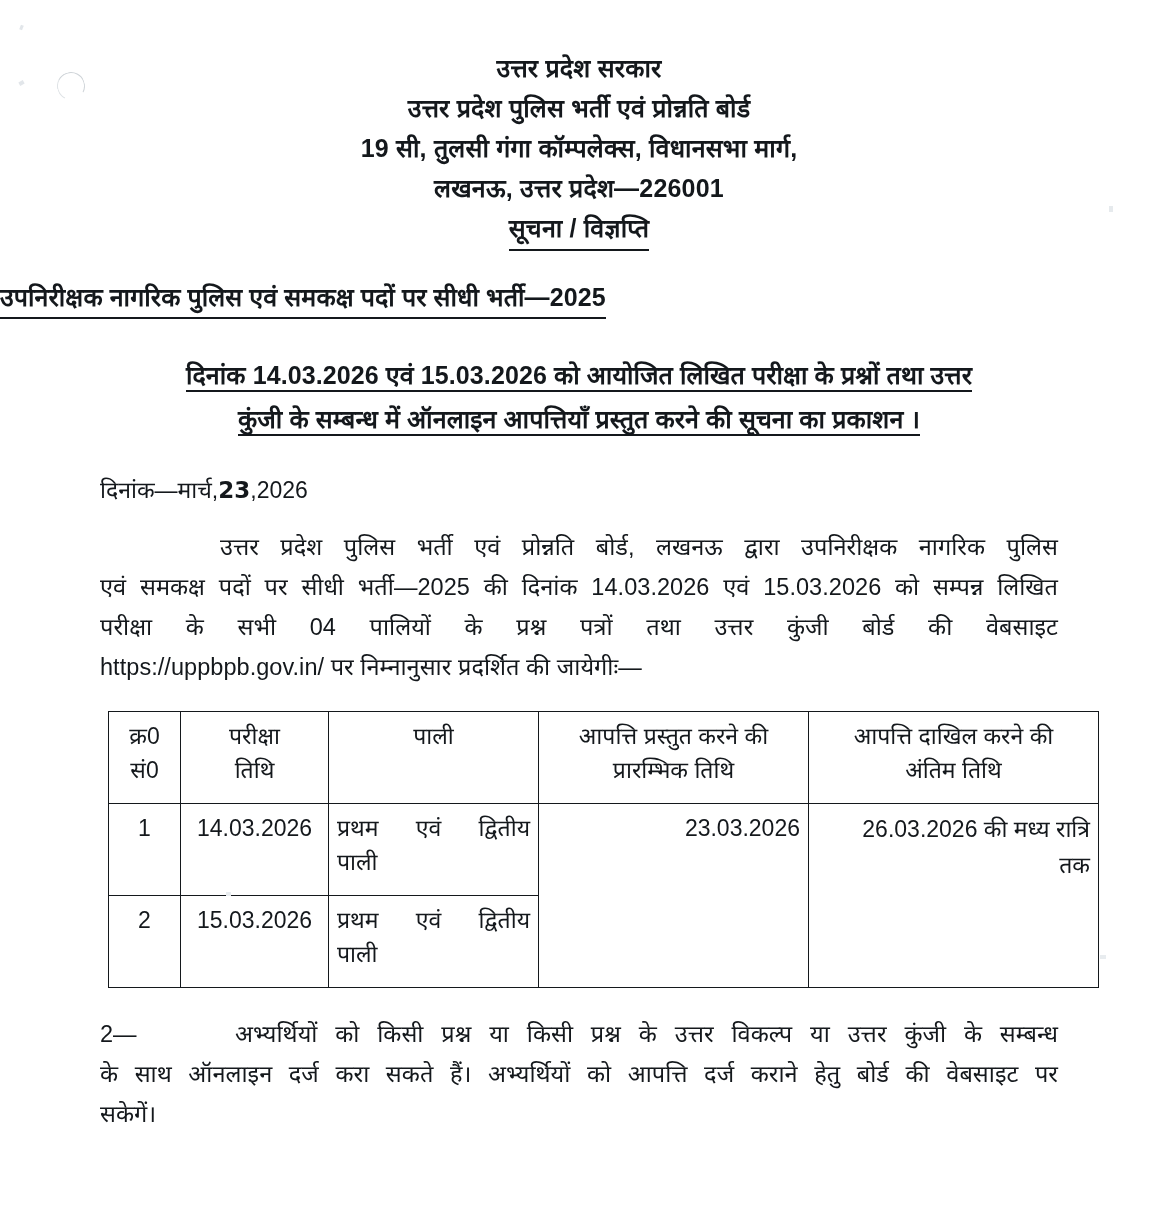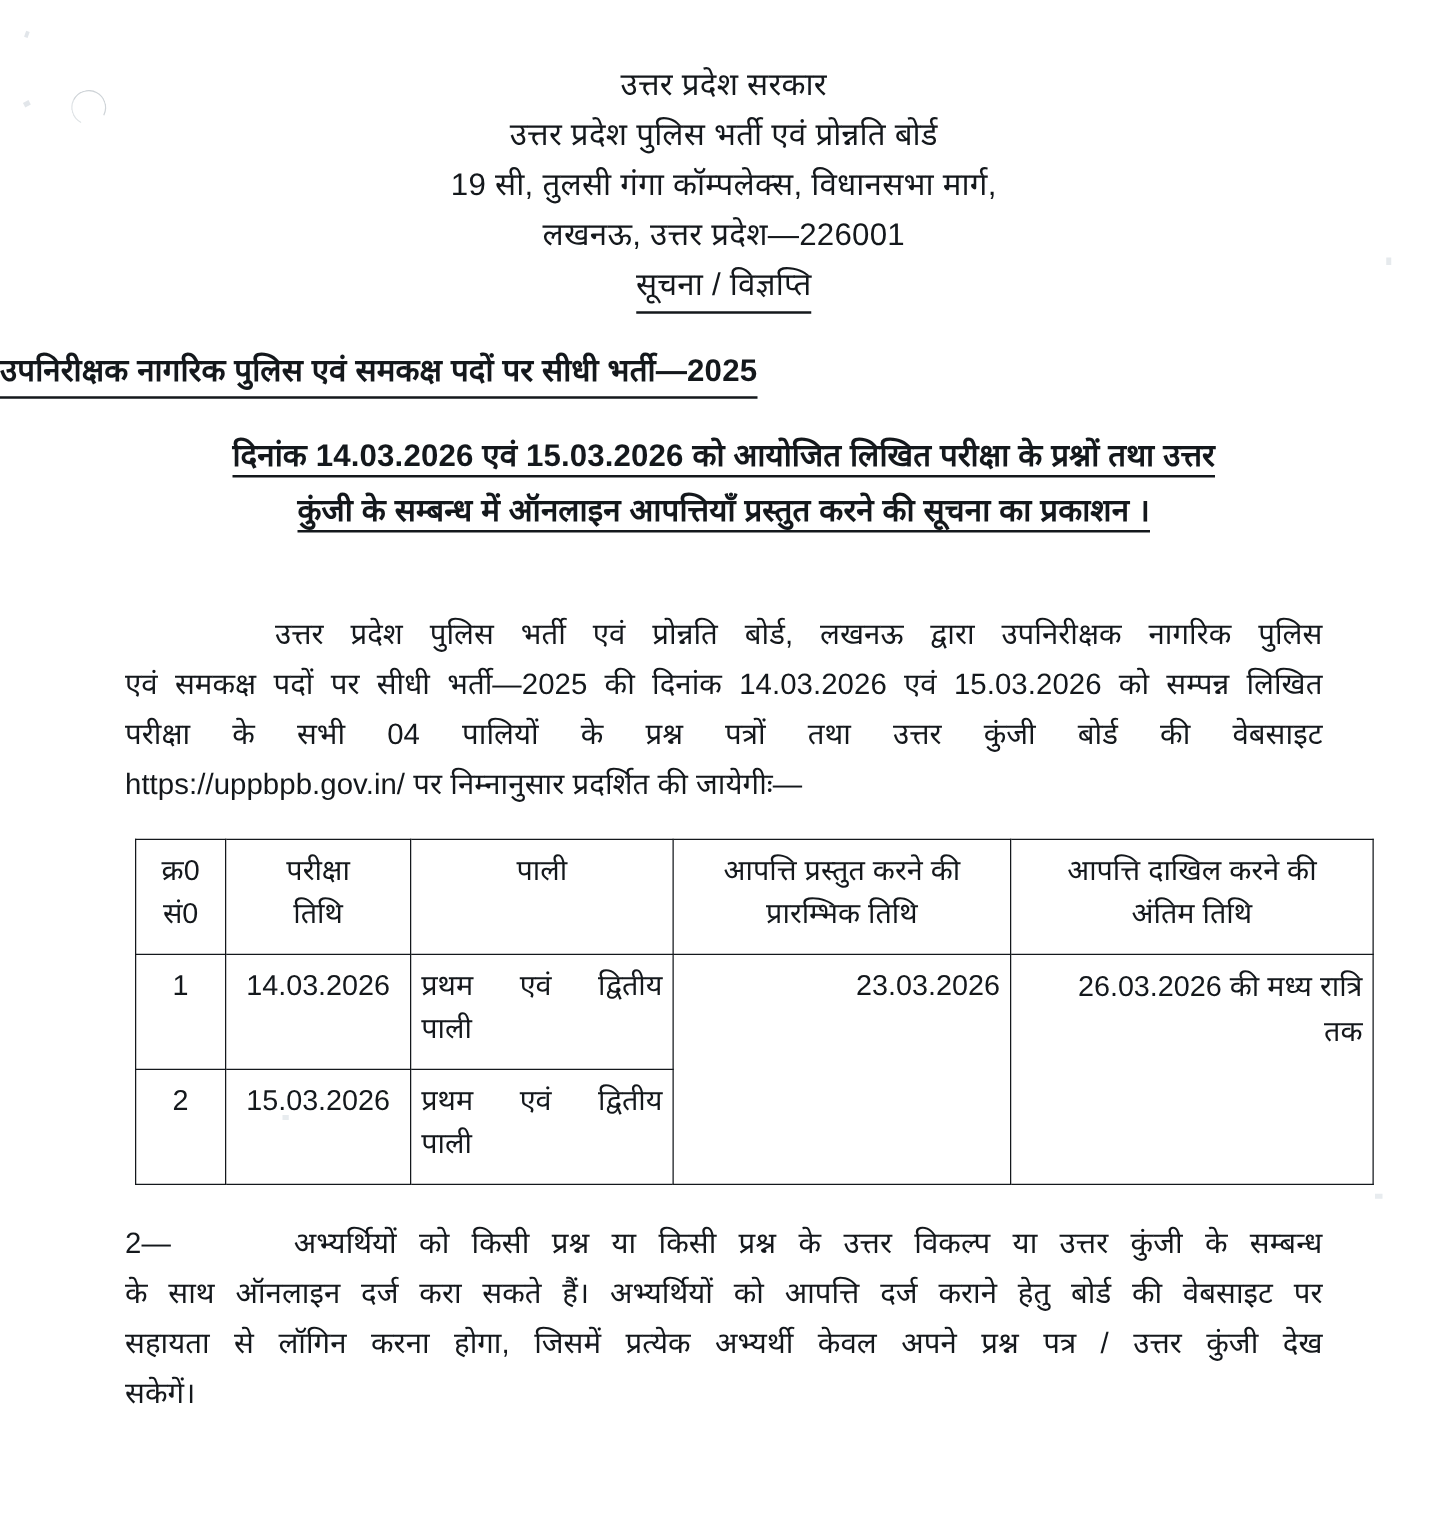--- a/index.html
+++ b/index.html
@@ -45,21 +45,21 @@
     position: absolute;
     inset: 0;
   }
 
   
   .masthead {
     text-align: center;
     padding-top: 48px;
   }
   .masthead .ln {
-    font-weight: normal;
+    font-weight: bold;
     letter-spacing: 0.2px;
   }
   .ln-gov    { font-size: 25px; line-height: 40px; }
   .ln-board  { font-size: 25px; line-height: 40px; }
   .ln-addr1  { font-size: 25px; line-height: 40px; }
   .ln-addr2  { font-size: 25px; line-height: 40px; }
   .ln-type   {
     font-size: 25px;
     line-height: 40px;
     display: inline-block;
@@ -77,21 +77,21 @@
     font-size: 25px;
     font-weight: bold;
     line-height: 36px;
     border-bottom: 2px solid #14181c;
     padding-bottom: 2px;
     letter-spacing: 0.1px;
   }
 
   
   .statement {
-    margin: 24px 100px 0 100px;
+    margin: 34px 100px 0 100px;
     font-size: 25px;
     font-weight: bold;
     line-height: 44px;
     text-align: justify;
     text-align-last: center;
     letter-spacing: 0.1px;
   }
   .statement .u {
     border-bottom: 2px solid #14181c;
     padding-bottom: 1px;
@@ -199,20 +199,21 @@
   <div class="subject-wrap">
     <span class="subject">उपनिरीक्षक नागरिक पुलिस एवं समकक्ष पदों पर सीधी भर्ती—2025</span>
   </div>
 
   <div class="statement">
     <span class="row1"><span class="u">दिनांक 14.03.2026 एवं 15.03.2026 को आयोजित लिखित परीक्षा के प्रश्नों तथा उत्तर</span></span>
     <span class="row2"><span class="u">कुंजी के सम्बन्ध में ऑनलाइन आपत्तियाँ प्रस्तुत करने की सूचना का प्रकाशन ।</span></span>
   </div>
 
   <div class="refline">
+    <span><span>दिनांक—मार्च,</span><span class="hand">23</span><span>,2026</span></span>
   </div>
 
   <div class="para para-1">
     <span class="justify-line"><span class="indent"></span><span>उत्तर प्रदेश पुलिस भर्ती एवं प्रोन्नति बोर्ड, लखनऊ द्वारा उपनिरीक्षक नागरिक पुलिस</span></span>
     <span class="justify-line">एवं समकक्ष पदों पर सीधी भर्ती—2025 की दिनांक 14.03.2026 एवं 15.03.2026 को सम्पन्न लिखित</span>
     <span class="justify-line">परीक्षा के सभी 04 पालियों के प्रश्न पत्रों तथा उत्तर कुंजी बोर्ड की वेबसाइट</span>
     <span class="justify-line last">https://uppbpb.gov.in/ पर निम्नानुसार प्रदर्शित की जायेगीः—</span>
   </div>
 
   <div class="tbl-wrap">
@@ -269,17 +270,16 @@
             <span class="l2">पाली</span>
           </td>
         </tr>
       </tbody>
     </table>
   </div>
 
   <div class="para para-2">
     <span class="justify-line"><span class="lead">2—</span><span>अभ्यर्थियों को किसी प्रश्न या किसी प्रश्न के उत्तर विकल्प या उत्तर कुंजी के सम्बन्ध</span></span>
     <span class="justify-line">के साथ ऑनलाइन दर्ज करा सकते हैं। अभ्यर्थियों को आपत्ति दर्ज कराने हेतु बोर्ड की वेबसाइट पर</span>
-    <span class="justify-line">सहायता से लॉगिन करना होगा, जिसमें प्रत्येक अभ्यर्थी केवल अपने प्रश्न पत्र / उत्तर कुंजी देख</span>
     <span class="justify-line last">सकेगें।</span>
   </div>
 
 </div>
 
 </body></html>

